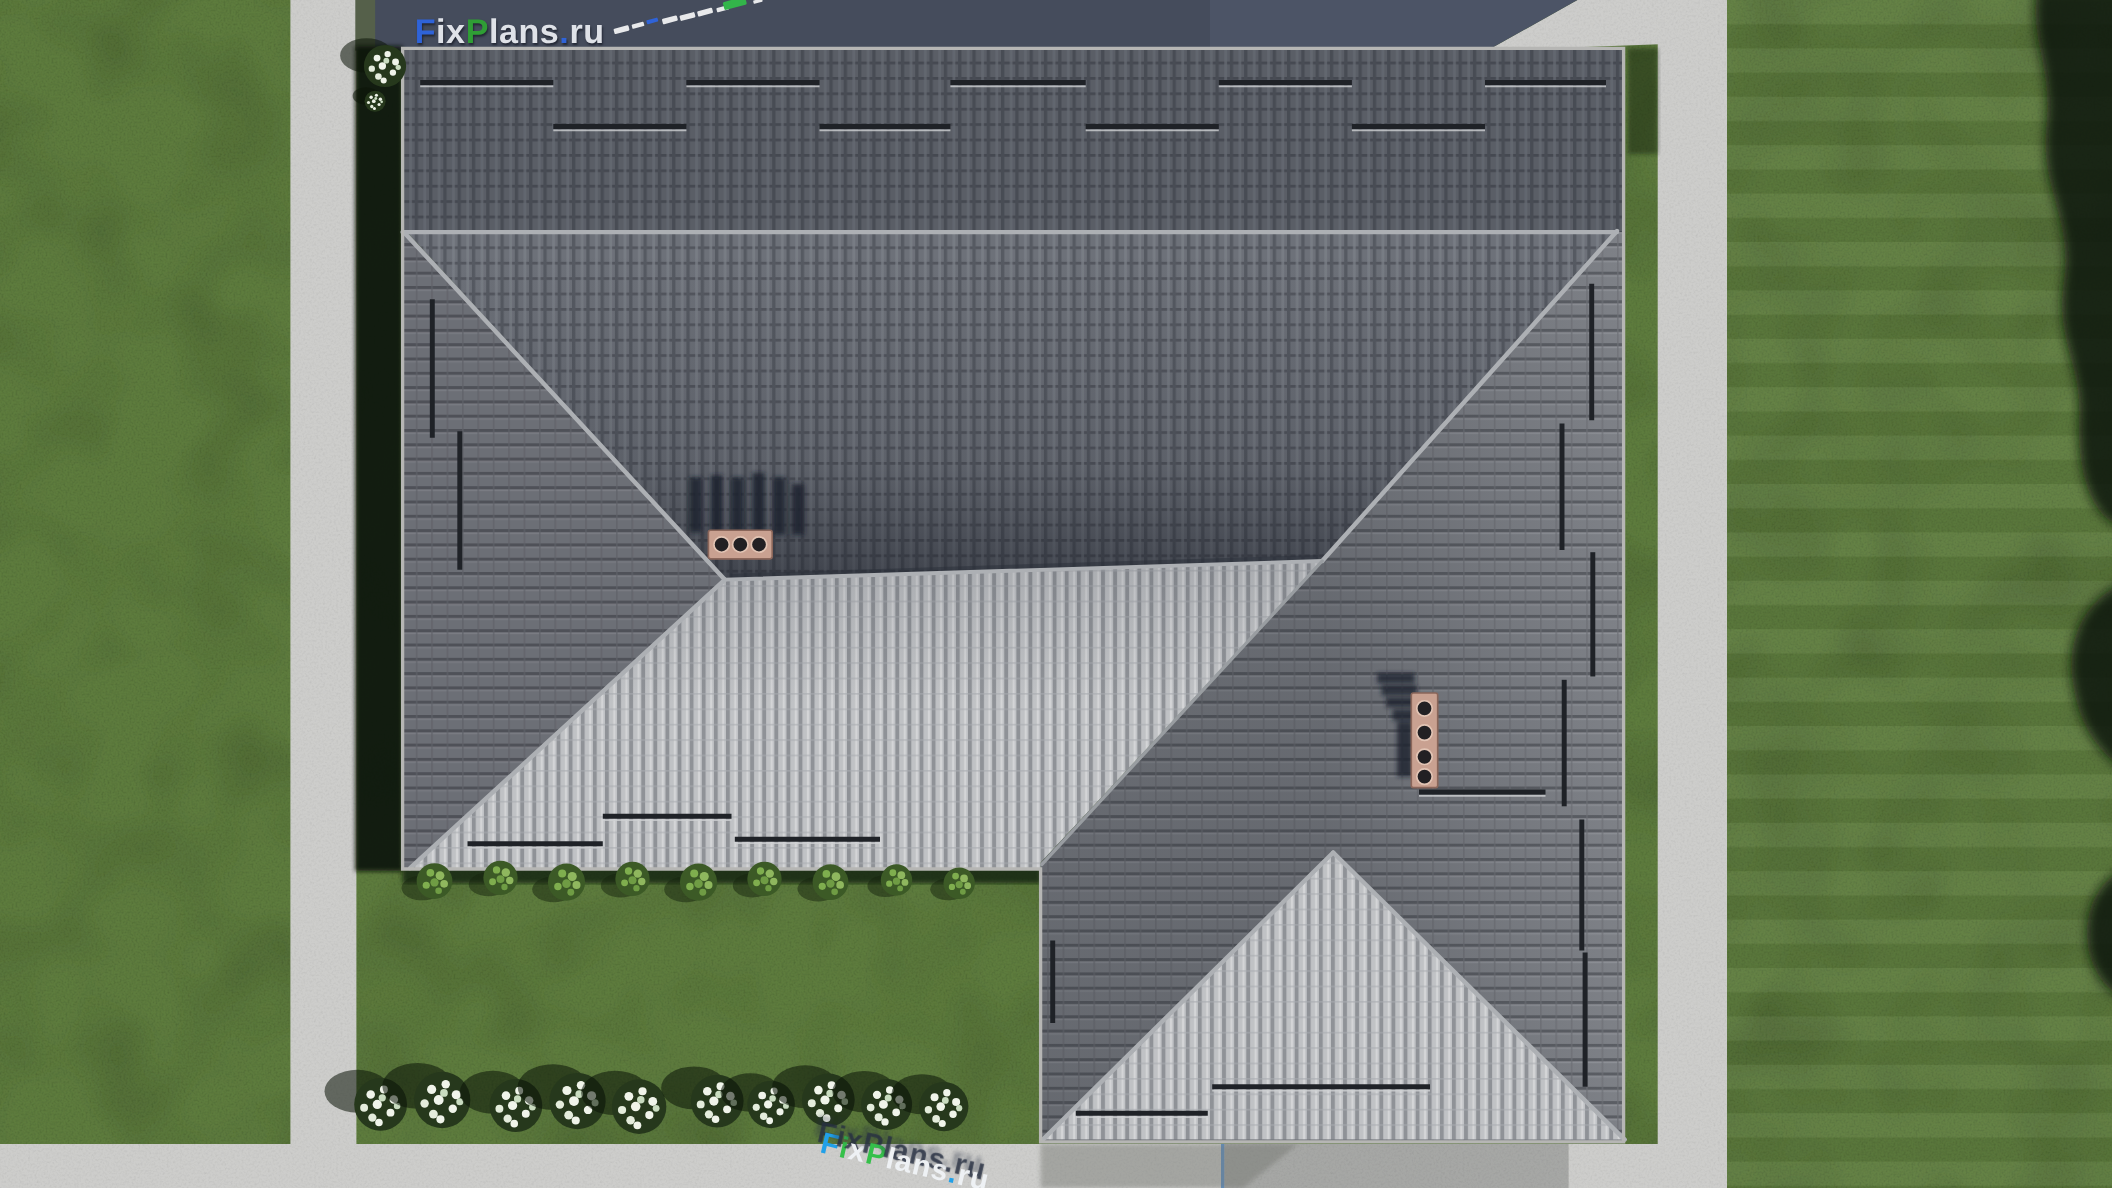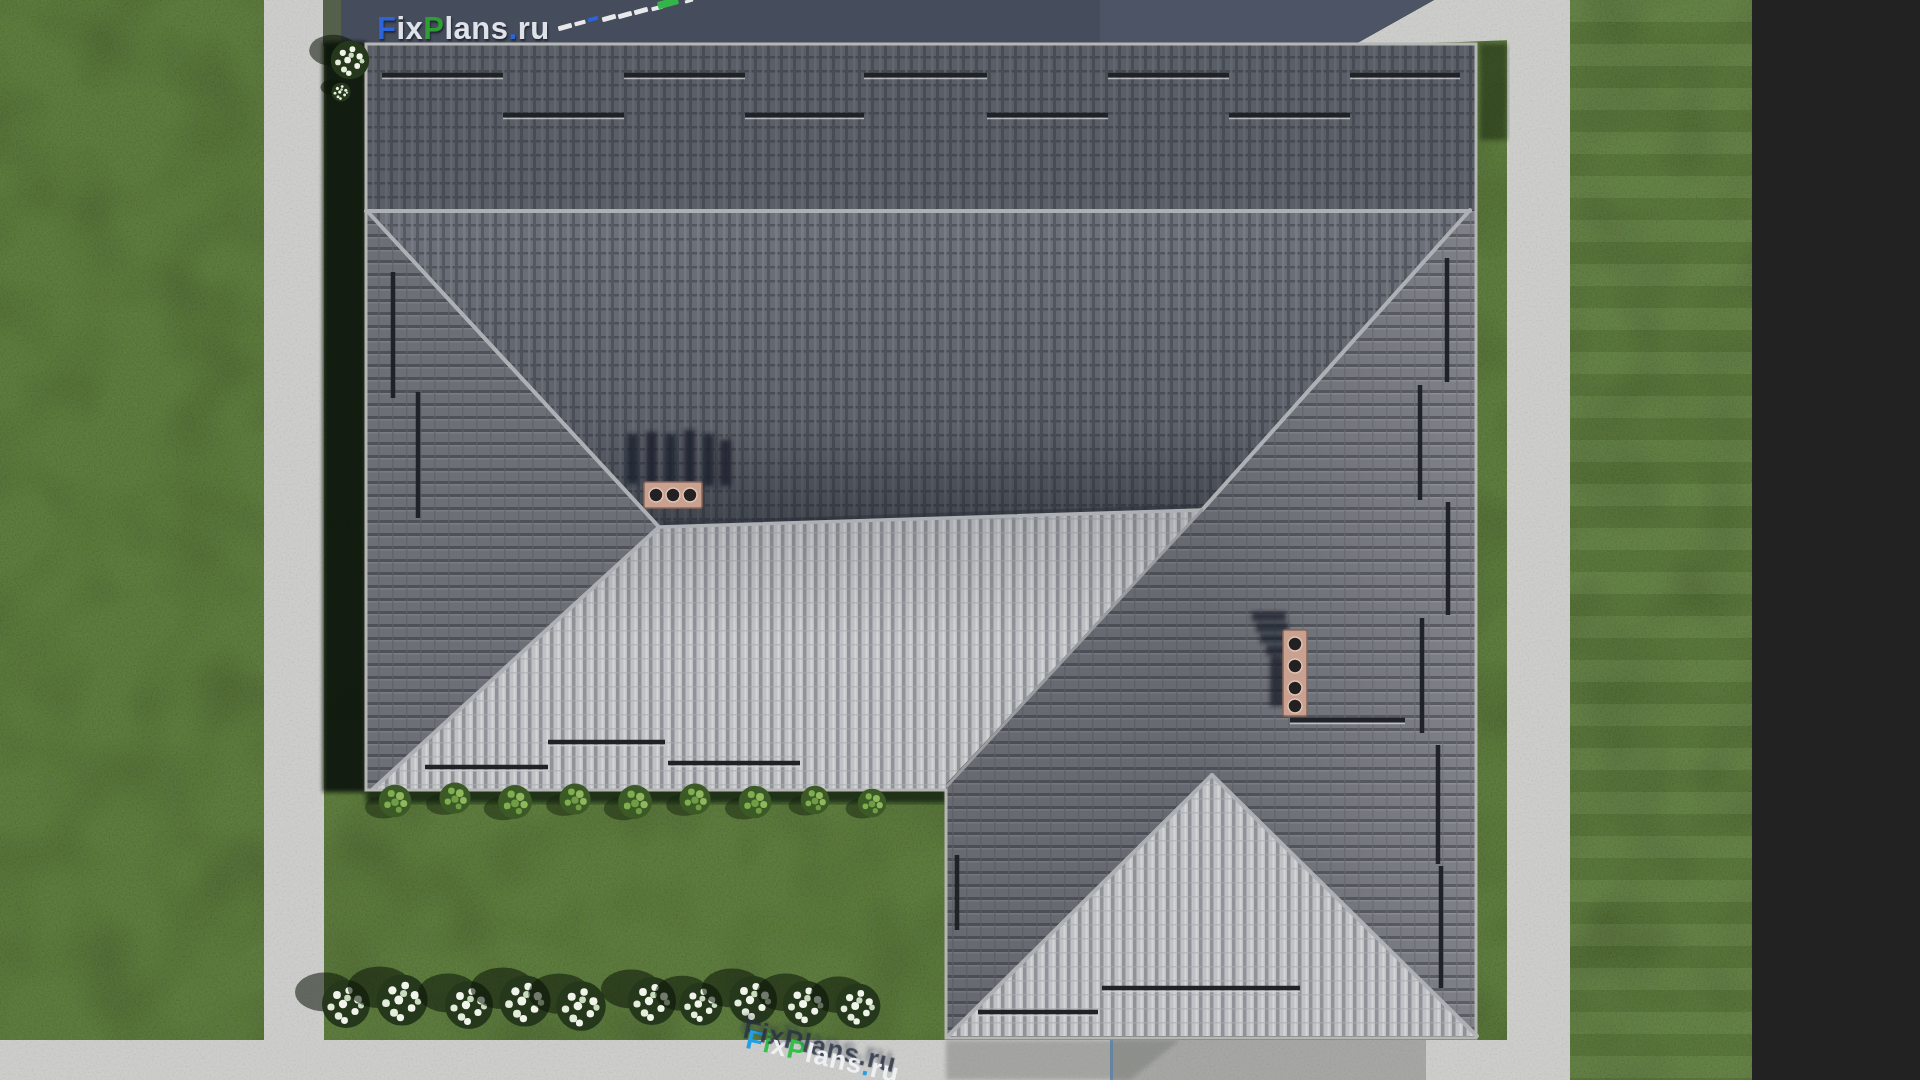--- a/index.html
+++ b/index.html
@@ -1,16 +1,16 @@
 <!DOCTYPE html>
 <html><head>
 <meta charset="utf-8">
 <style>
   html,body{margin:0;padding:0;background:#222;}
-  .scene{position:relative;width:1752px;height:1080px;overflow:hidden;background:#5d7b3d;
+  .scene{position:relative;width:1920px;height:1080px;overflow:hidden;background:#5d7b3d;
          font-family:"Liberation Sans", sans-serif;}
   .scene svg{position:absolute;left:0;top:0;}
   .wm{position:absolute;left:377px;top:11px;font-size:31px;font-weight:bold;letter-spacing:.5px;
       text-shadow:1px 2px 2px rgba(10,14,24,.6);white-space:nowrap;}
   .wm span{display:inline-block;}
   .glogo{position:absolute;left:750px;top:1024px;font-size:27px;font-weight:bold;letter-spacing:1px;
          transform:rotate(13deg);transform-origin:left top;white-space:nowrap;
          text-shadow:-5px -9px 1px rgba(40,48,66,.85), -9px -14px 4px rgba(40,48,66,.45);}
 </style>
 </head>

